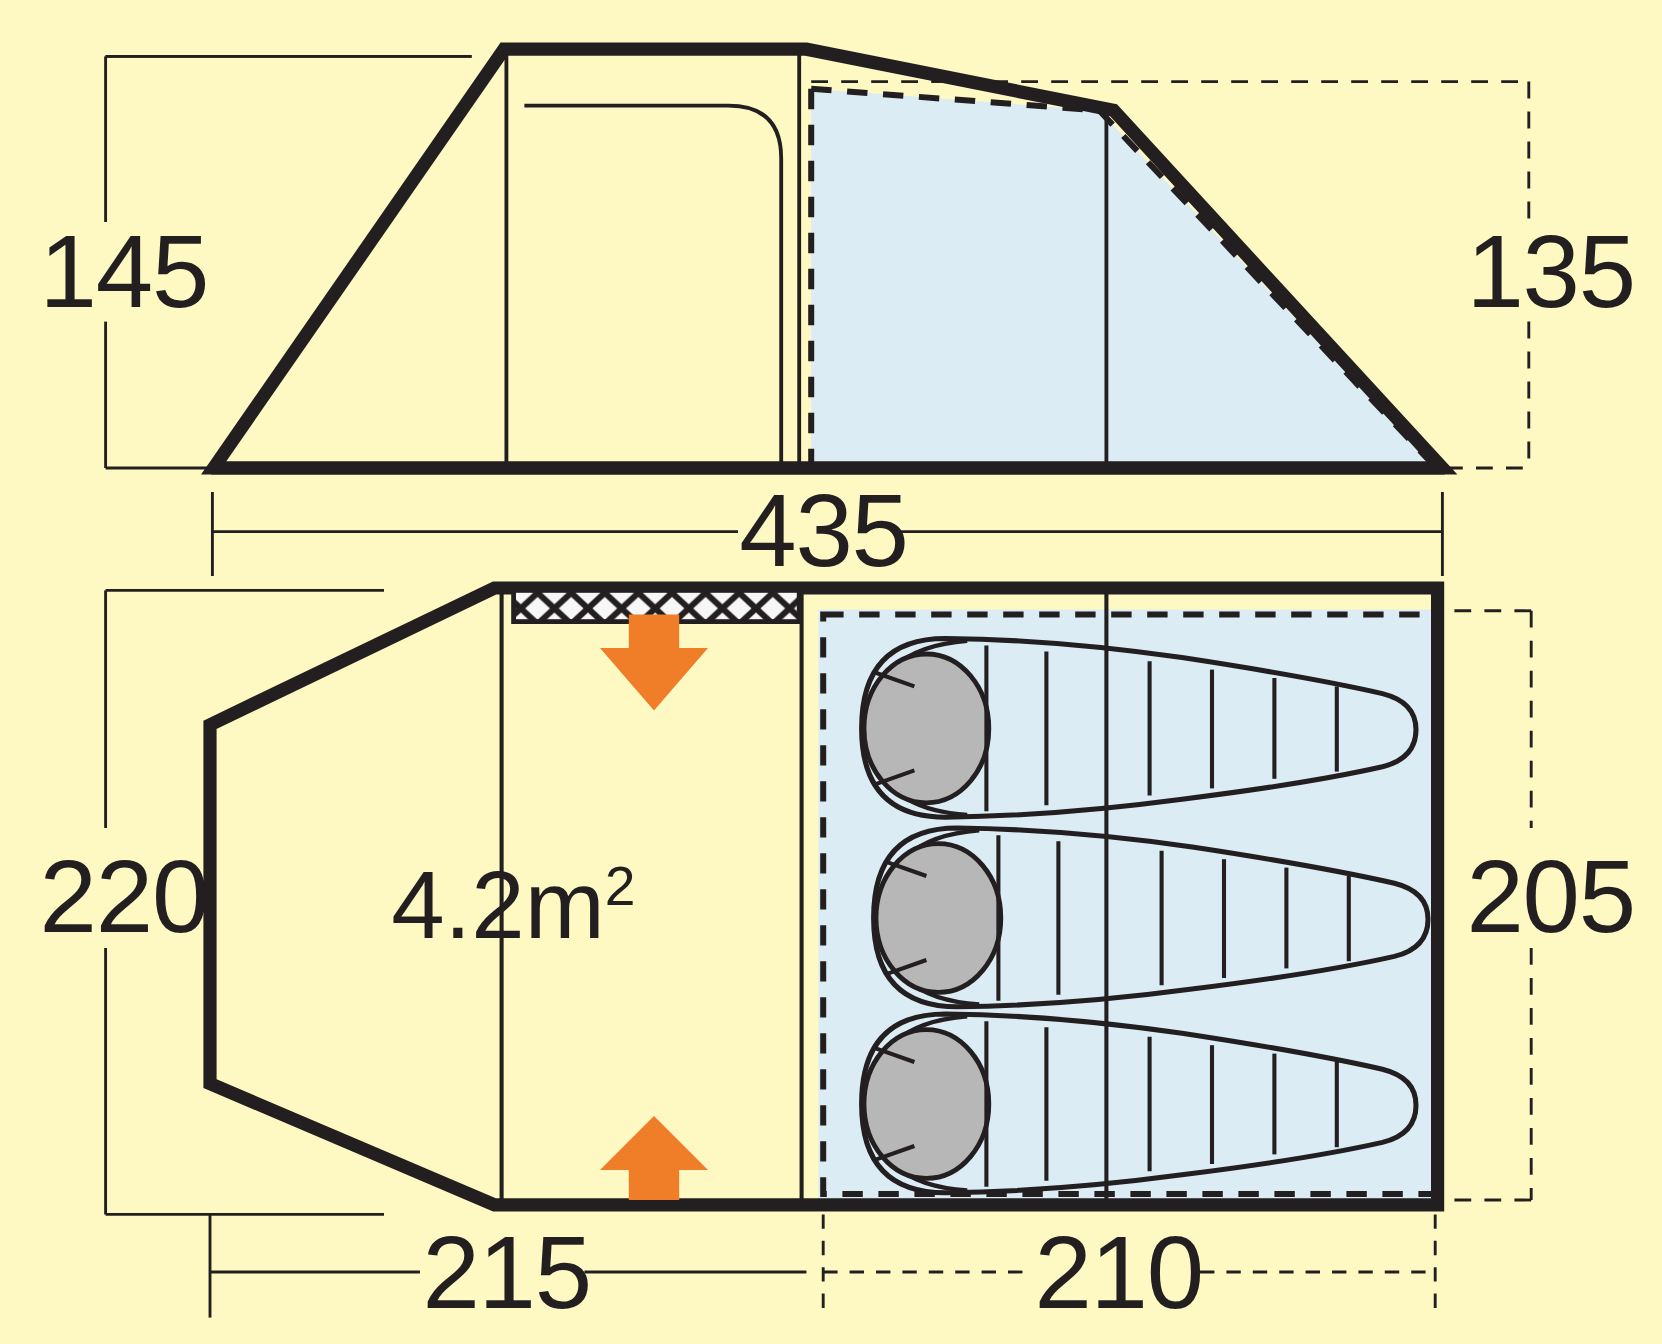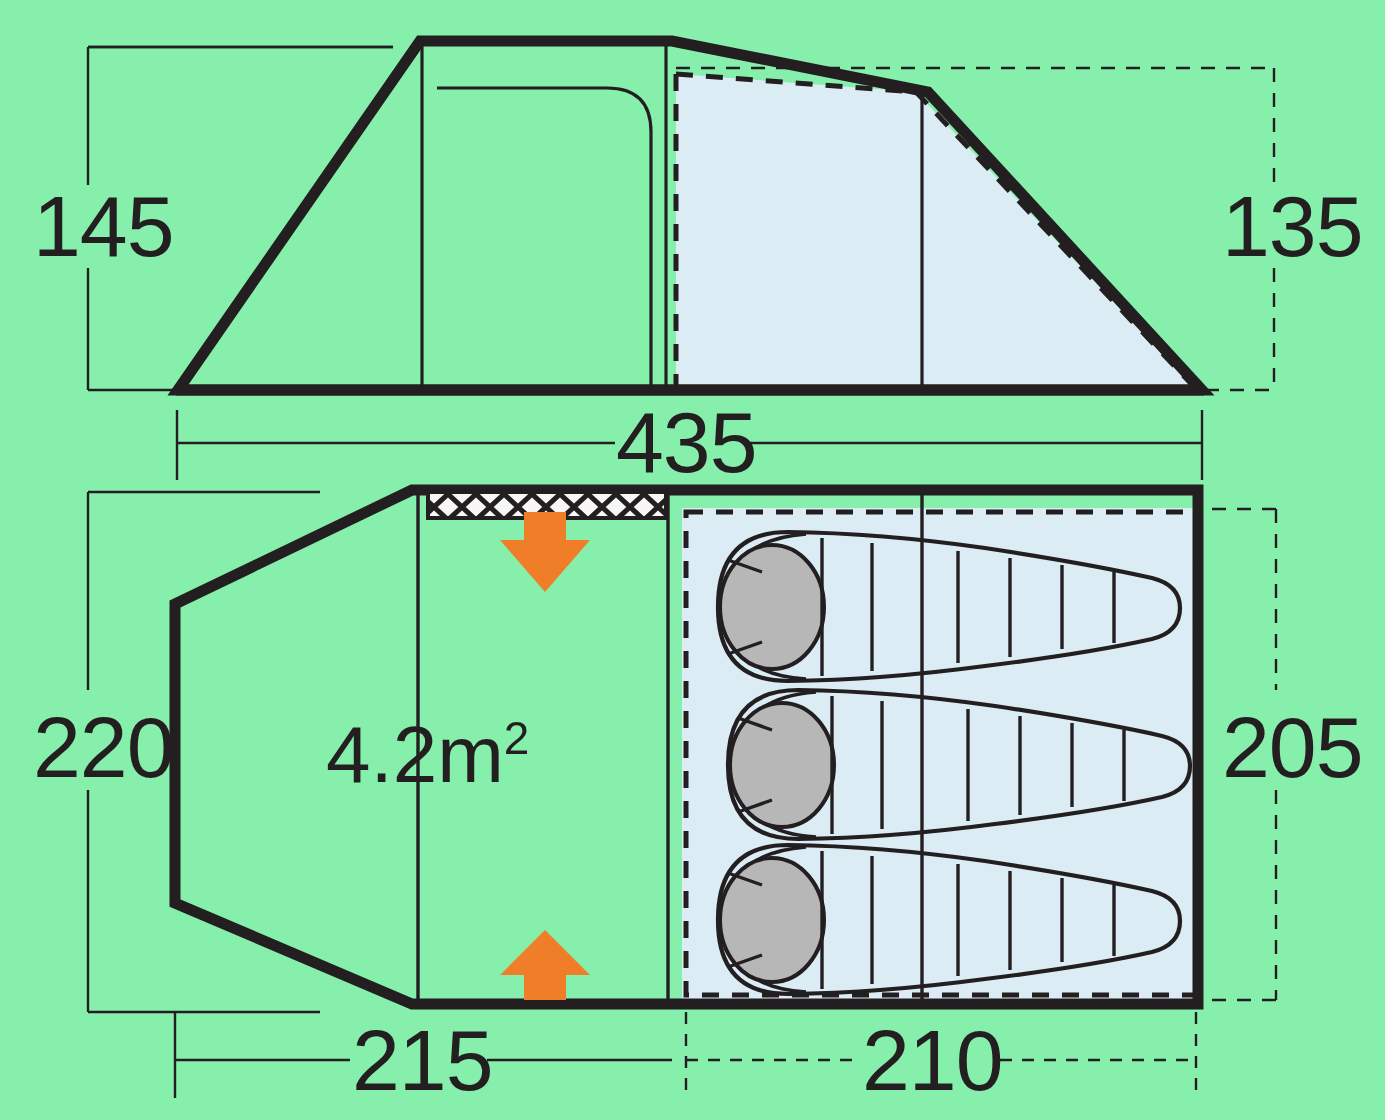--- a/index.html
+++ b/index.html
@@ -7,21 +7,21 @@
     padding: 0;
     background: #ffffff;
   }
   body {
     font-family: "Liberation Sans", sans-serif;
   }
   #stage {
     position: relative;
     width: 1385px;
     height: 1120px;
-    background: #86efac;
+    background: #fef9c3;
     overflow: hidden;
   }
   #diagram {
     position: absolute;
     left: 0;
     top: 0;
     width: 1385px;
     height: 1120px;
   }
   .dim-text {

